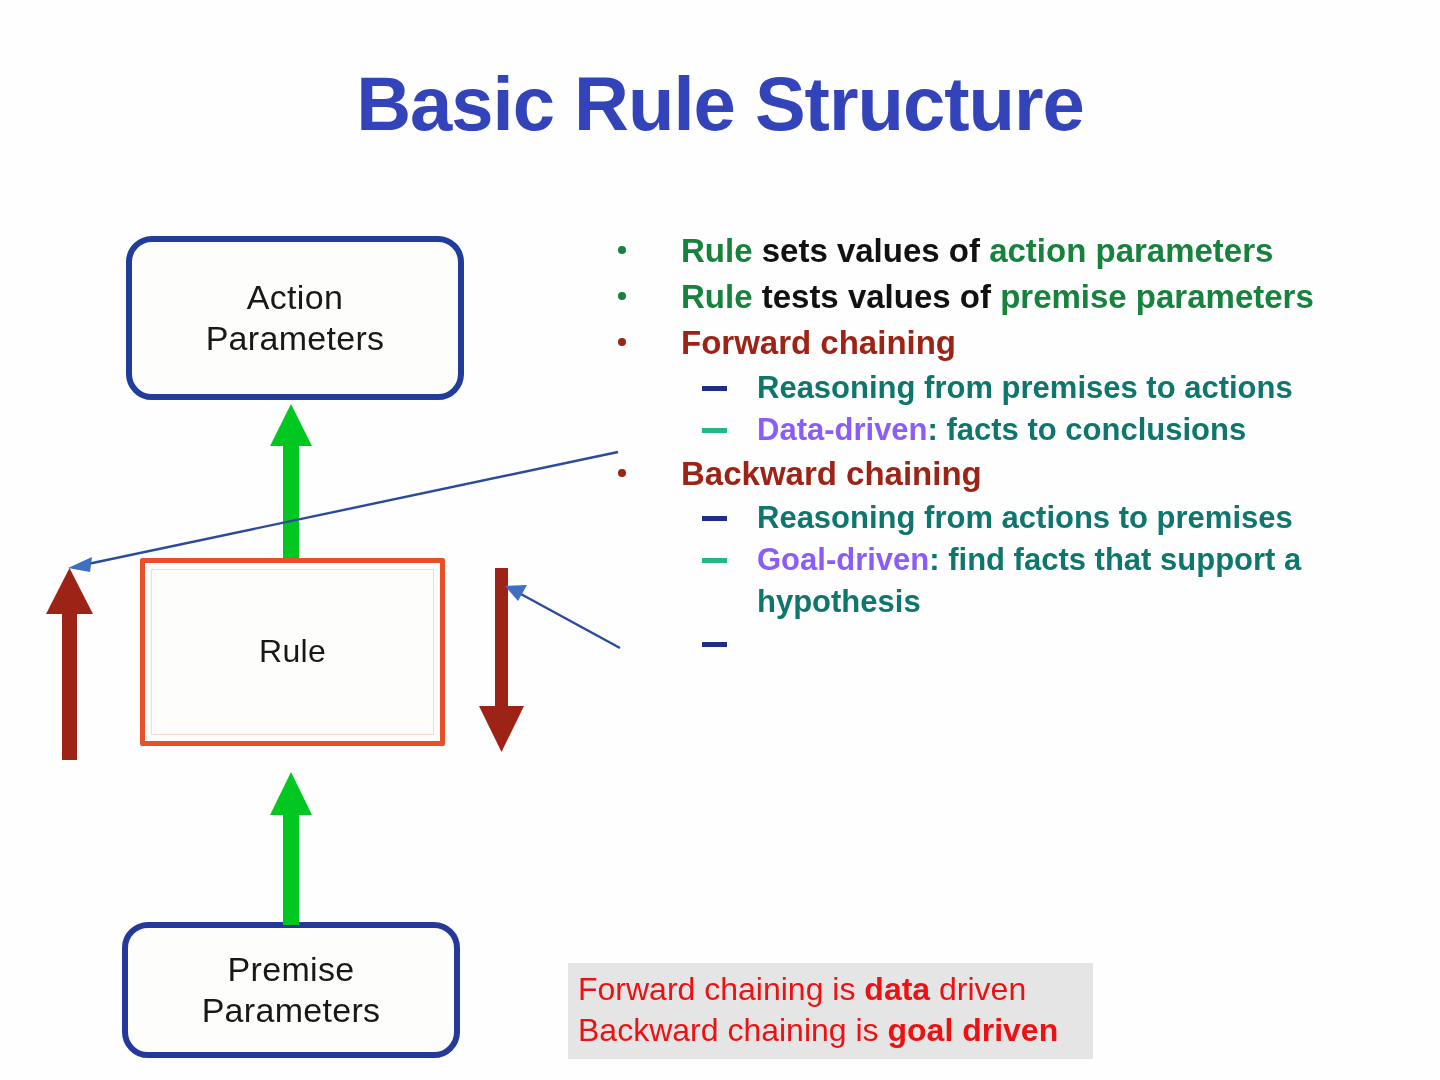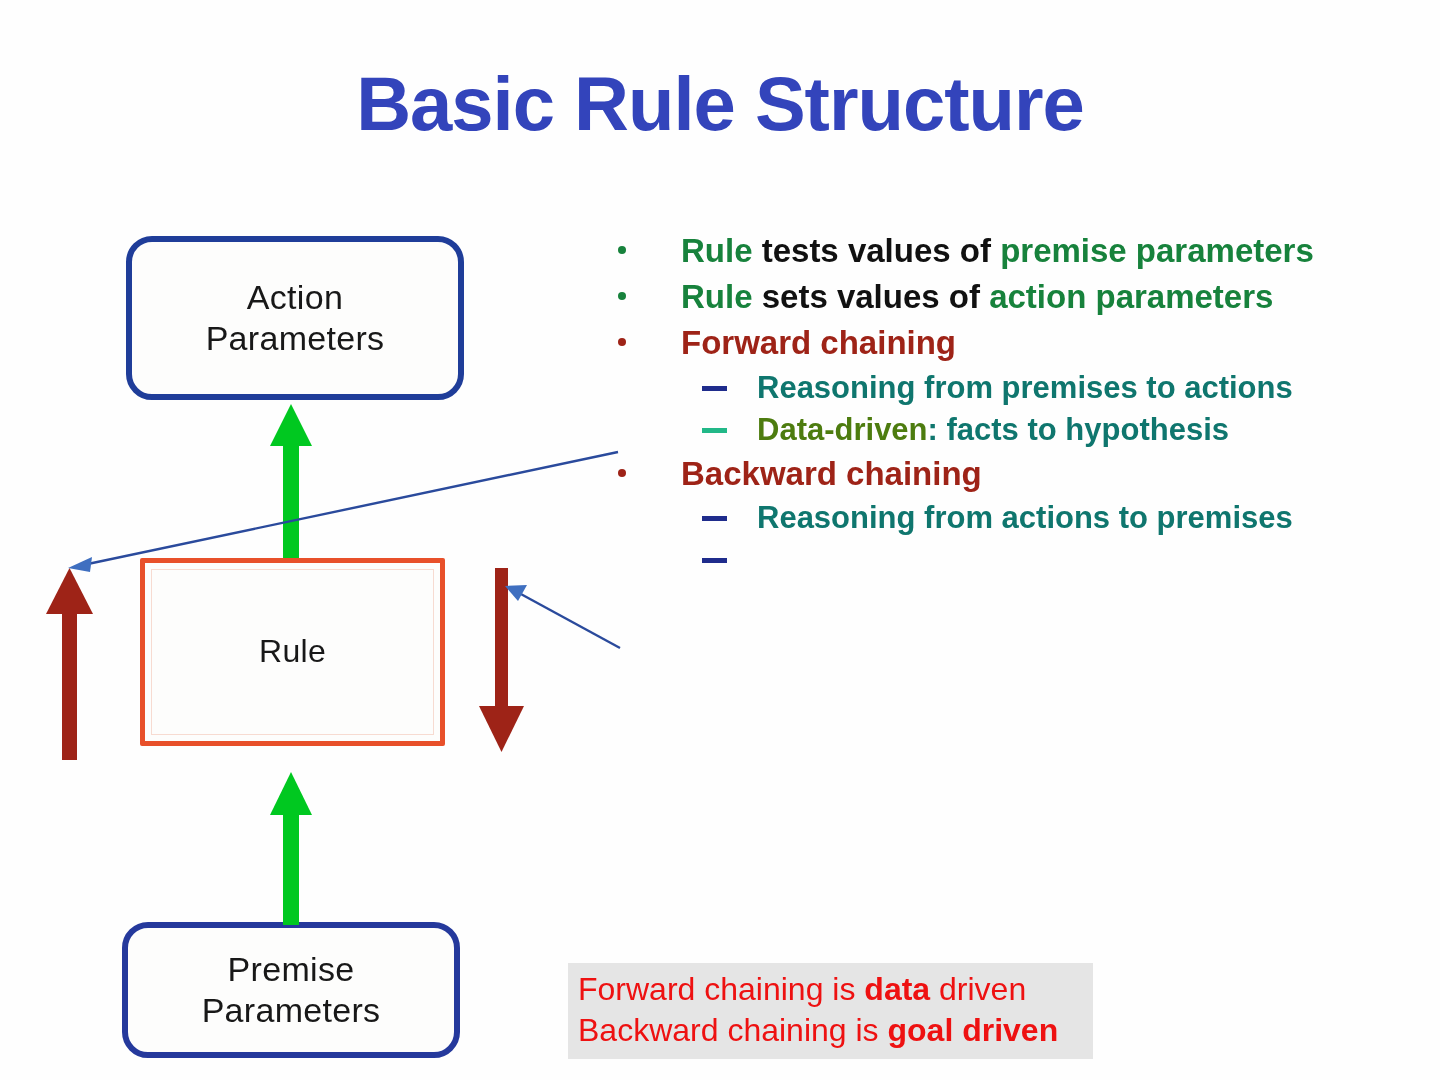--- a/index.html
+++ b/index.html
@@ -130,21 +130,21 @@
     position: absolute;
     left: 97px;
     top: 19px;
     width: 25px;
     height: 5px;
   }
   .c-green   { color: #17823c; }
   .c-black   { color: #111111; }
   .c-maroon  { color: #9e2317; }
   .c-navy    { color: #0f766e; }
-  .c-teal    { color: #4d7c0f; }
+  .c-teal    { color: #8b5cf6; }
 
   
   #highlight-box {
     position: absolute;
     left: 568px;
     top: 963px;
     width: 525px;
     padding: 6px 10px 8px 10px;
     box-sizing: border-box;
     background: #e5e5e5;
@@ -209,27 +209,28 @@
     <polygon points="68,568 92,557 90,572" fill="#3f6fc0"></polygon>
   </g>
 
   <g>
     <line x1="620" y1="648" x2="519" y2="593" stroke="#2a4a9c" stroke-width="2.4"></line>
     <polygon points="505,586 527,585 518,601" fill="#3f6fc0"></polygon>
   </g>
 </svg>
 
 <div id="bullets">
+    <div class="lvl1"><span class="dot" style="background: rgb(23, 130, 60);"></span><span class="c-green">Rule</span><span class="c-black"> sets values of </span><span class="c-green">action parameters</span></div>
     <div class="lvl1"><span class="dot" style="background: rgb(23, 130, 60);"></span><span class="c-green">Rule</span><span class="c-black"> tests values of </span><span class="c-green">premise parameters</span></div>
-    <div class="lvl1"><span class="dot" style="background: rgb(23, 130, 60);"></span><span class="c-green">Rule</span><span class="c-black"> sets values of </span><span class="c-green">action parameters</span></div>
     <div class="lvl1"><span class="dot" style="background: rgb(158, 35, 23);"></span><span class="c-maroon">Forward chaining</span></div>
     <div class="lvl2"><span class="dash" style="background: rgb(31, 44, 140);"></span><span class="c-navy">Reasoning from premises to actions</span></div>
-    <div class="lvl2"><span class="dash" style="background: rgb(34, 184, 136);"></span><span class="c-teal">Data-driven</span><span class="c-navy">: facts to hypothesis</span></div>
+    <div class="lvl2"><span class="dash" style="background: rgb(34, 184, 136);"></span><span class="c-teal">Data-driven</span><span class="c-navy">: facts to conclusions</span></div>
     <div class="lvl1"><span class="dot" style="background: rgb(158, 35, 23);"></span><span class="c-maroon">Backward chaining</span></div>
     <div class="lvl2"><span class="dash" style="background: rgb(31, 44, 140);"></span><span class="c-navy">Reasoning from actions to premises</span></div>
+    <div class="lvl2"><span class="dash" style="background: rgb(34, 184, 136);"></span><span class="c-teal">Goal-driven</span><span class="c-navy">: find facts that support a hypothesis</span></div>
     <div class="lvl2"><span class="dash" style="background: rgb(31, 44, 140);"></span></div>
   </div>
 
 <div id="highlight-box">
   <div>
     <span>Forward chaining is </span><b>data</b><span> driven</span>
   </div>
   <div>
     <span>Backward chaining is </span><b>goal driven</b><span></span>
   </div>

